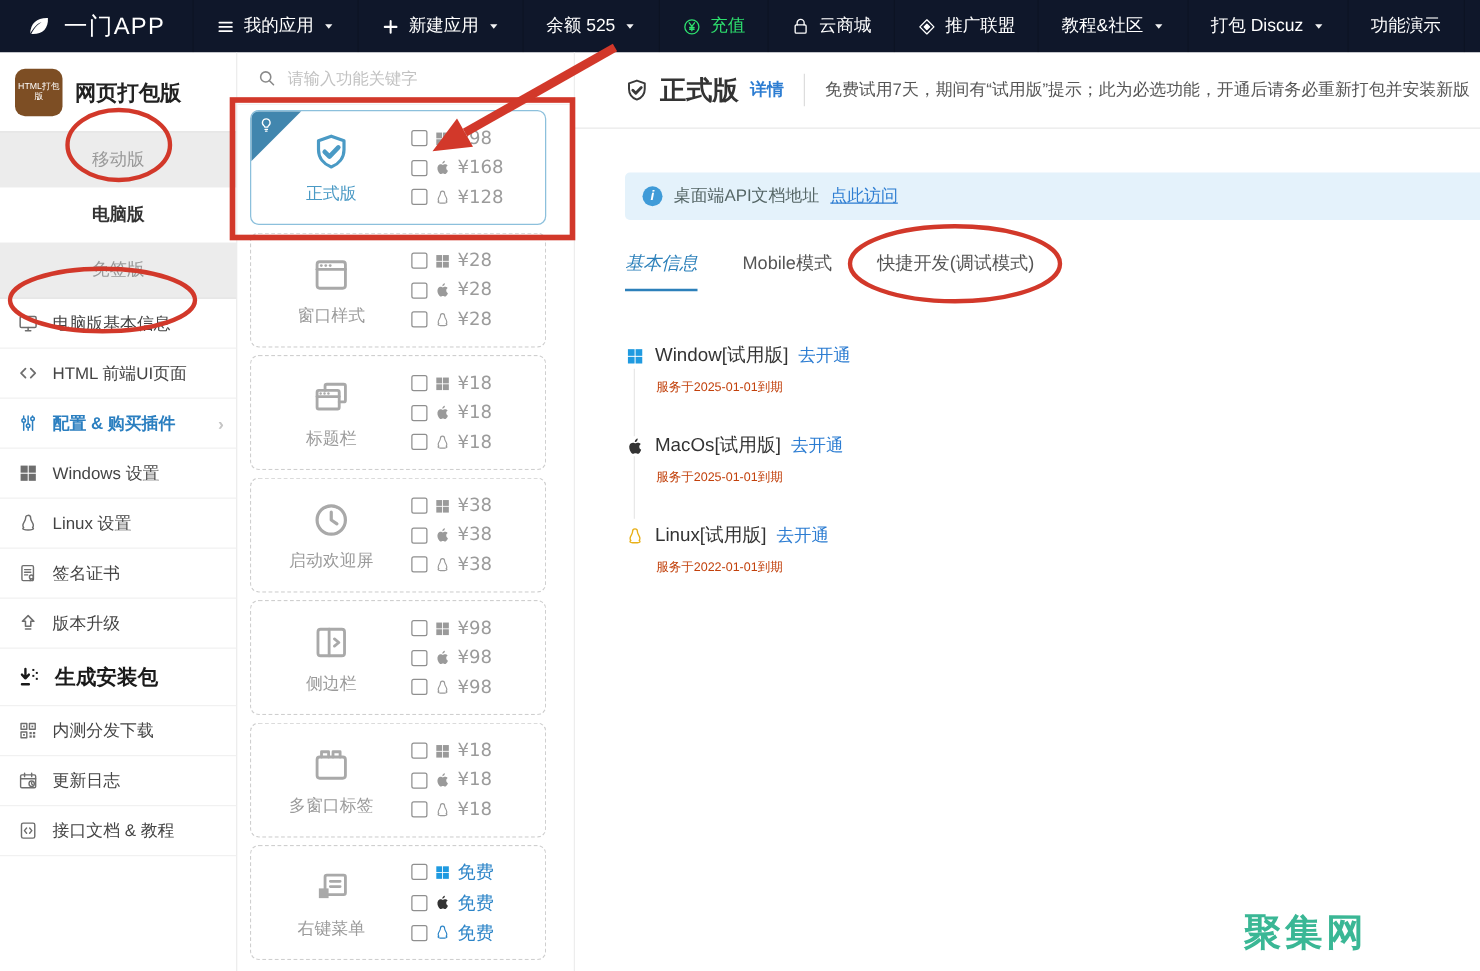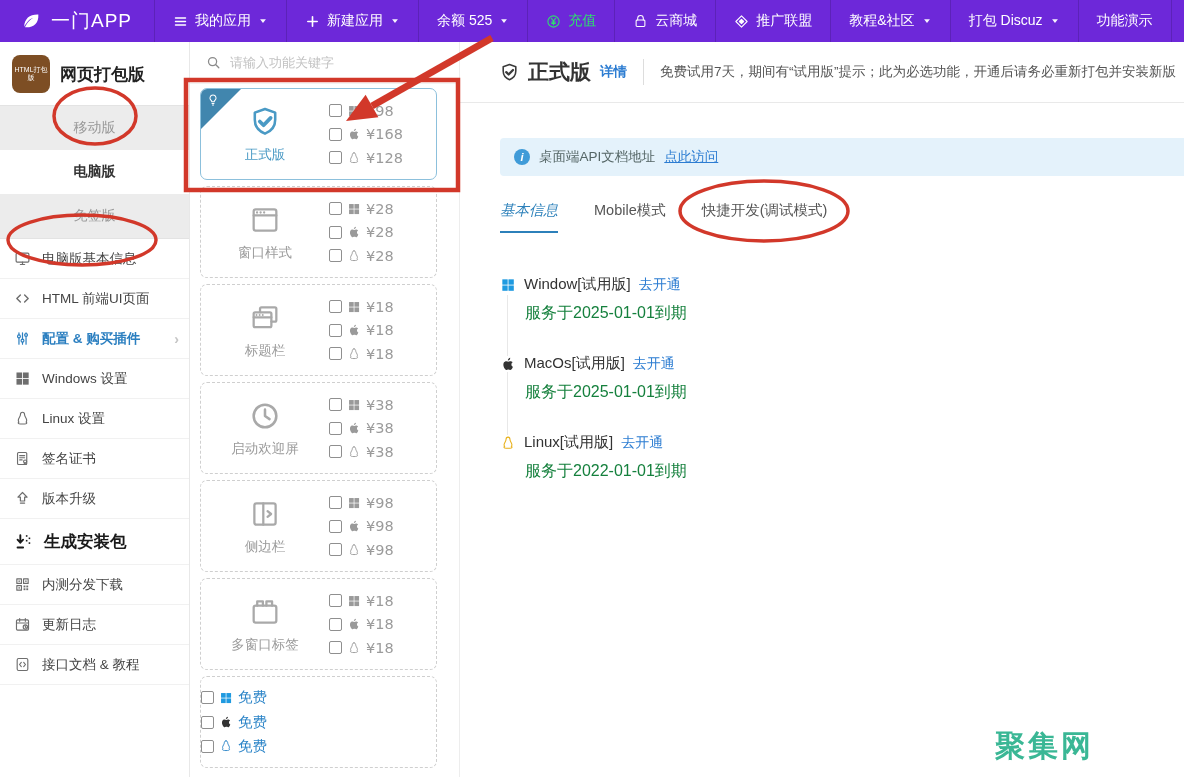--- a/index.html
+++ b/index.html
@@ -1,21 +1,21 @@
 <!DOCTYPE html>
 <html><head>
 <meta charset="utf-8">
 <style>
   * { margin:0; padding:0; box-sizing:border-box; }
   html,body { width:1184px; height:777px; overflow:hidden; background:#fff;
     font-family:"Liberation Sans","DejaVu Sans",sans-serif; }
   #stage { position:relative; width:1184px; height:777px; background:#fff; overflow:hidden; }
 
   
-  .topnav { height:42px; background:#6d28d9; display:flex; align-items:stretch; color:#fff;text-align:center; }
+  .topnav { height:42px; background:#0f172a; display:flex; align-items:stretch; color:#fff;text-align:center; }
   .brand { display:flex; align-items:center; gap:9px; padding:0 22px 0 20px; font-size:19px; letter-spacing:1px; }
   .nav-items { display:flex; align-items:stretch; flex:1; }
   .nav-item { display:flex; align-items:center; gap:7px; padding:0 18px; font-size:14px;
     border-left:1px solid rgba(0,0,0,0.15); cursor:pointer; white-space:nowrap; }
   .nav-item:last-child { border-right:1px solid rgba(0,0,0,0.15); }
   .nav-green { color:#2ee06e; }
   .icn { display:inline-block; line-height:0; }
   .icn svg { display:block; width:100%; height:100%; }
   .nav-item .icn { width:15px; height:15px; }
   .nav-item .caret { width:10px; height:10px; opacity:.95; }
@@ -91,21 +91,21 @@
   .tabs { display:flex; gap:36px; margin:25px 0 0 40px; }
   .tab { font-size:14.5px; color:#555; padding-bottom:11px; cursor:pointer; white-space:nowrap; }
   .tab.active { color:#2c80ba; border-bottom:2px solid #2c80ba;font-style:italic; }
   .os-list { margin:42px 0 0 40px; position:relative; }
   .os-timeline { position:absolute; left:7px; top:20px; bottom:46px; width:1px; background:#e8e8e8; }
   .os-item { position:relative; margin-bottom:30px; }
   .os-row { display:flex; align-items:center; gap:8px; }
   .os-row .icn { width:16px; height:16px; flex:none; background:#fff; }
   .os-name { font-size:15px; color:#333; }
   .os-action { font-size:14px; color:#2d7dd2; cursor:pointer; }
-  .os-expiry { font-size:16px; color:#15803d; margin:9px 0 0 25px; }
+  .os-expiry { font-size:10px; color:#c2410c; margin:9px 0 0 25px; }
 
   
   #annotations { position:absolute; inset:0; width:1184px; height:777px; pointer-events:none; z-index:60; }
   .watermark { position:absolute; left:995px; top:726px; font-size:30px; font-weight:bold;
     letter-spacing:3px; z-index:40; pointer-events:none; }
 </style>
 </head>
 <body>
 
 <div id="stage">
@@ -638,20 +638,30 @@
                 <span class="icn os-muted">
                   <svg viewBox="0 0 24 24" fill="none" stroke="currentColor" stroke-width="1.6" stroke-linecap="round" stroke-linejoin="round">
                     <path d="M12 3.2c-1.9 0-2.9 1.4-2.9 3.2 0 1.3-.5 2.4-1.2 3.6-.9 1.5-1.8 3-1.8 4.7 0 .9.3 1.7.9 2.3-.6.3-1 .7-1 1.2 0 1 2.2 1.6 6 1.6s6-.6 6-1.6c0-.5-.4-.9-1-1.2.6-.6.9-1.4.9-2.3 0-1.7-.9-3.2-1.8-4.7-.7-1.2-1.2-2.3-1.2-3.6 0-1.8-1-3.2-2.9-3.2z"></path>
                   </svg>
                 </span>
                 <span class="price">¥18</span>
               </label>
             </div>
           </div>
           <div class="card">
+            <div class="card-left">
+              <span class="icn card-icn">
+                <svg viewBox="0 0 24 24" fill="none" stroke="currentColor" stroke-width="1.6" stroke-linecap="round" stroke-linejoin="round">
+                  <rect x="5" y="12.5" width="5.5" height="5.5" fill="currentColor" stroke="none"></rect>
+                  <rect x="8.5" y="5" width="11.5" height="11" rx="1"></rect>
+                  <path d="M11.5 8.5h5.5M11.5 11.5h5.5"></path>
+                </svg>
+              </span>
+              <div class="card-title">右键菜单</div>
+            </div>
             <div class="card-prices">
               <label class="price-row">
                 <span class="cb"></span>
                 <span class="icn os-win-colored">
                   <svg viewBox="0 0 24 24">
                     <g fill="currentColor">
                       <rect x="3.5" y="3.5" width="8" height="8"></rect>
                       <rect x="12.7" y="3.5" width="8" height="8"></rect>
                       <rect x="3.5" y="12.7" width="8" height="8"></rect>
                       <rect x="12.7" y="12.7" width="8" height="8"></rect>

